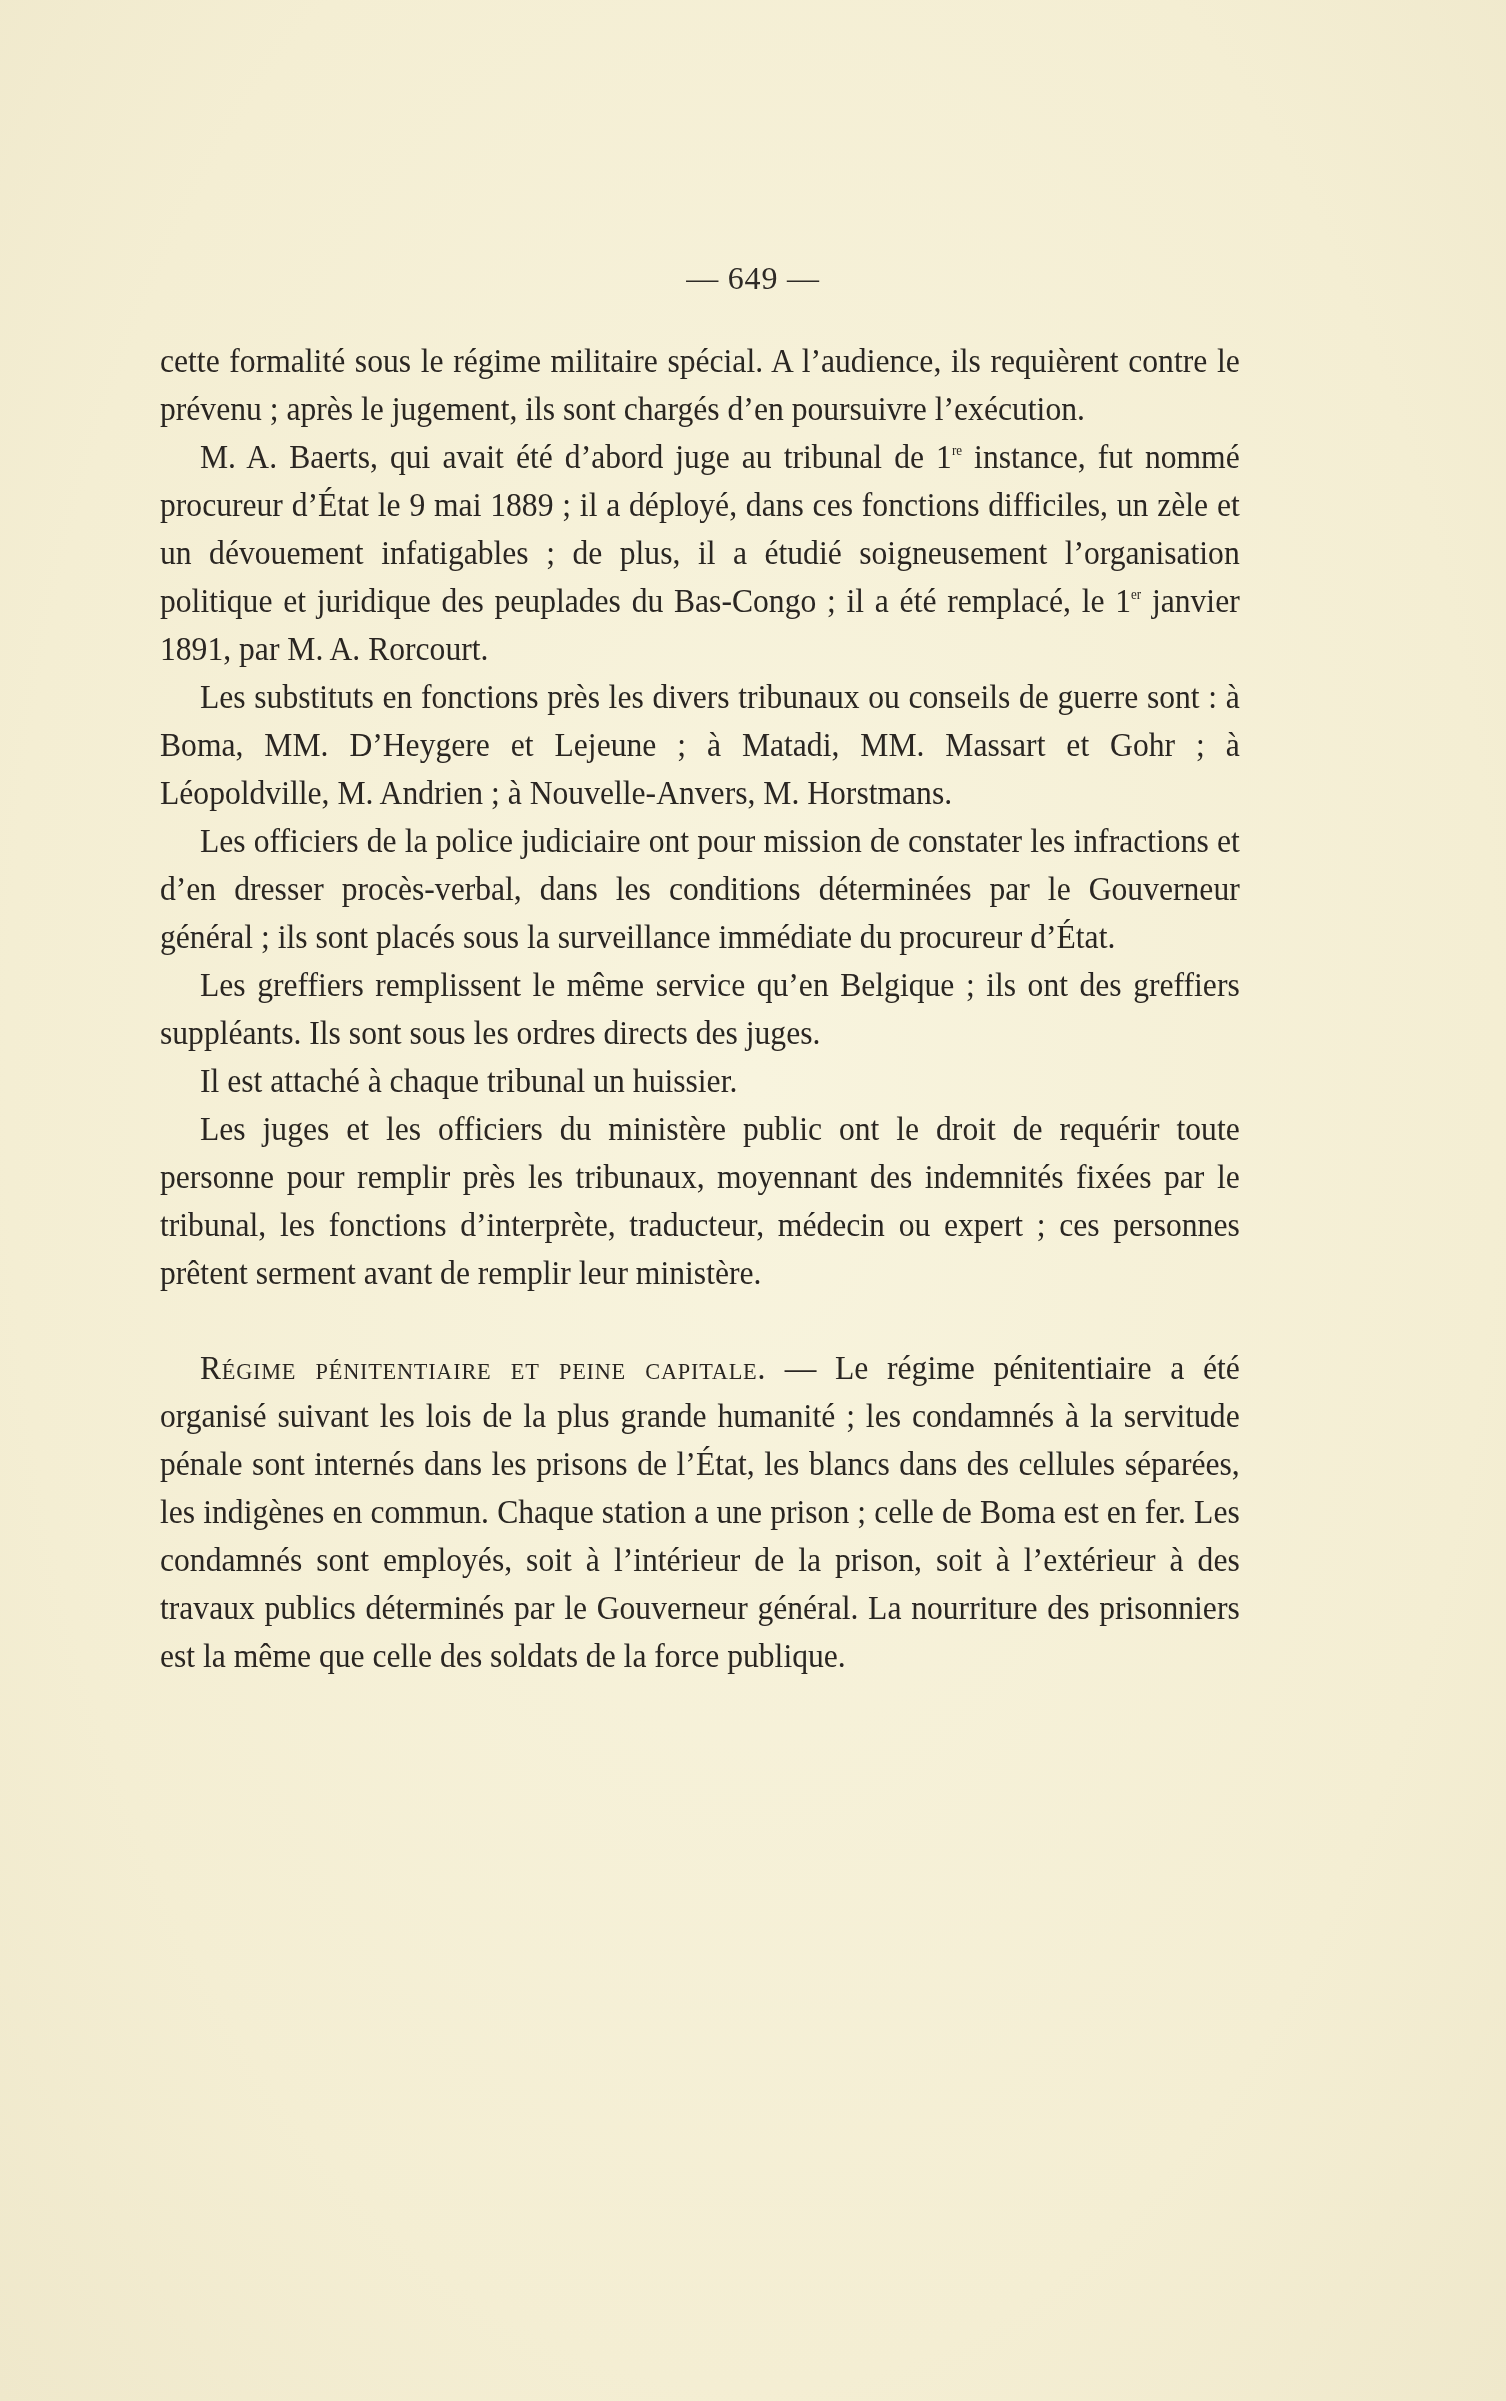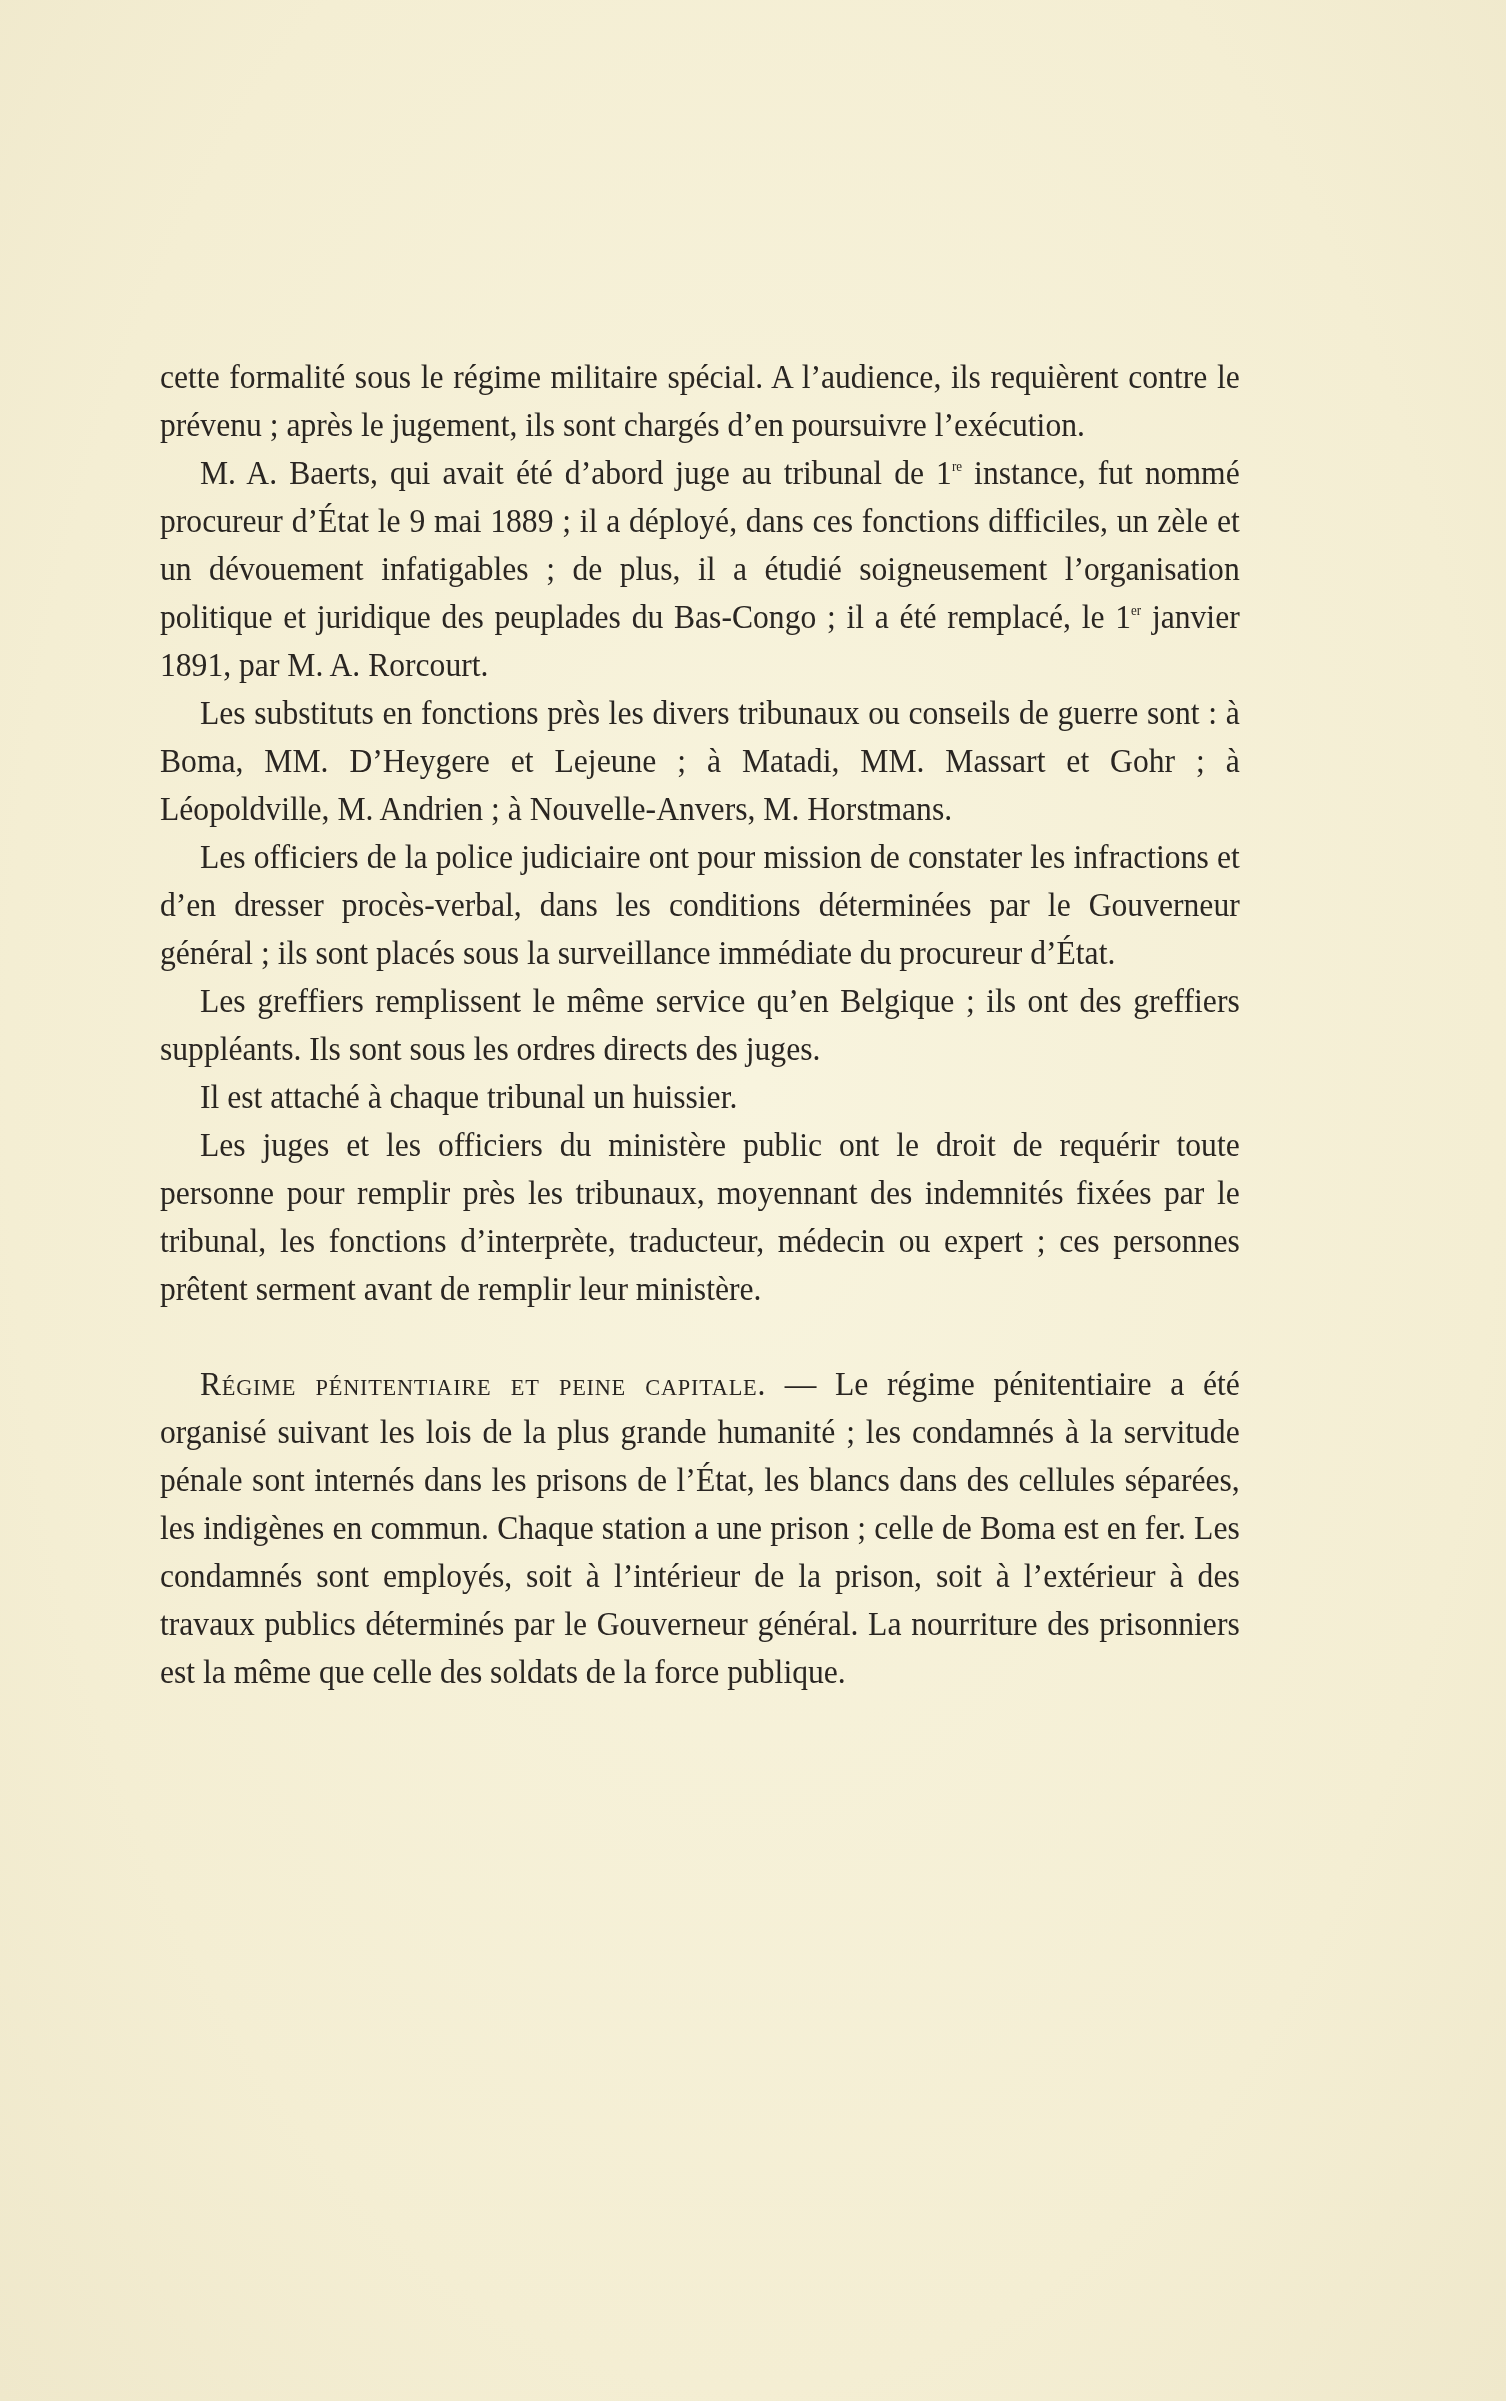--- a/index.html
+++ b/index.html
@@ -30,21 +30,21 @@
       width: 1506px;
       text-align: center;
       font-family: "Liberation Serif", "DejaVu Serif", serif;
       font-size: 32px;
       letter-spacing: 0.8px;
       color: #2e2a26;
     }
     .body-text {
       position: absolute;
       left: 160px;
-      top: 353px;
+      top: 337px;
       width: 1080px;
       font-family: "Liberation Serif", "DejaVu Serif", serif;
       font-size: 34px;
       line-height: 48px;
       color: #2a2622;
       text-align: justify;
     }
     .body-text p {
       margin: 0;
       text-indent: 43px;
@@ -67,20 +67,21 @@
       font-size: 14px;
       line-height: 0;
       vertical-align: 13.3px;
     }
   </style>
 </head>
 <body>
 
 <div class="page">
 
+  <div class="page-number">— 649 —</div>
 
   <div class="body-text">
 
     <p class="no-indent">cette formalité sous le régime militaire spécial. A l’audience, ils requièrent contre le prévenu ; après le jugement, ils sont chargés d’en poursuivre l’exécution.</p>
 
     <p><span>M. A. Baerts, qui avait été d’abord juge au tribunal de 1</span><sup>re</sup><span> instance, fut nommé procureur d’État le 9 mai 1889 ; il a déployé, dans ces fonctions difficiles, un zèle et un dévouement infatigables ; de plus, il a étudié soigneusement l’organisation politique et juridique des peuplades du Bas-Congo ; il a été remplacé, le 1</span><sup>er</sup><span> janvier 1891, par M. A. Rorcourt.</span></p>
 
     <p>Les substituts en fonctions près les divers tribunaux ou conseils de guerre sont : à Boma, MM. D’Heygere et Lejeune ; à Matadi, MM. Massart et Gohr ; à Léopoldville, M. Andrien ; à Nouvelle-Anvers, M. Horstmans.</p>
 
     <p>Les officiers de la police judiciaire ont pour mission de constater les infractions et d’en dresser procès-verbal, dans les conditions déterminées par le Gouverneur général ; ils sont placés sous la surveillance immédiate du procureur d’État.</p>

